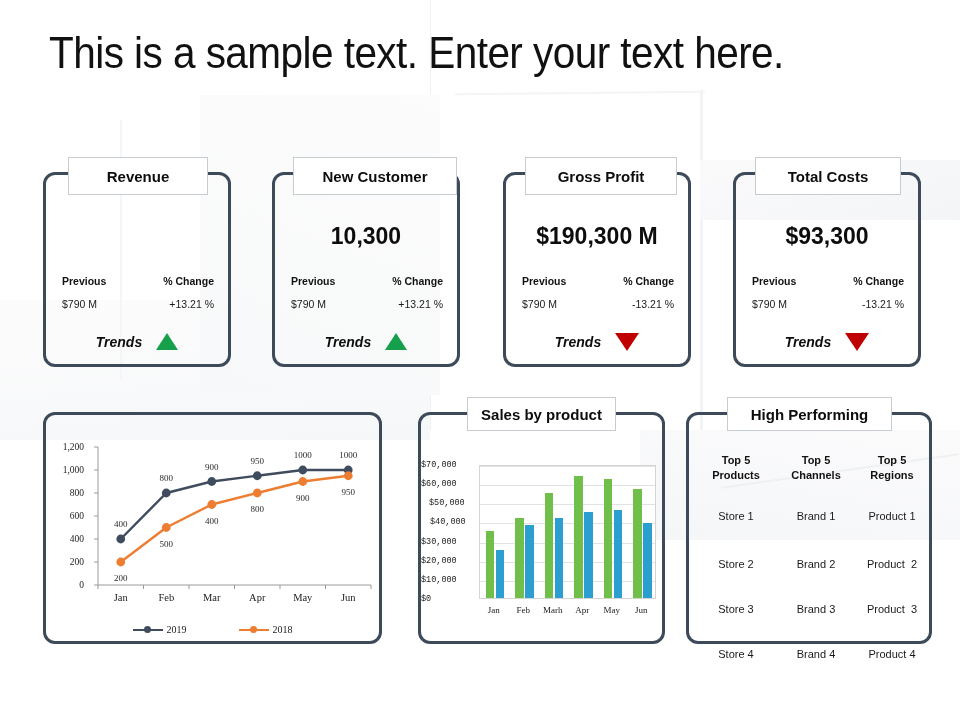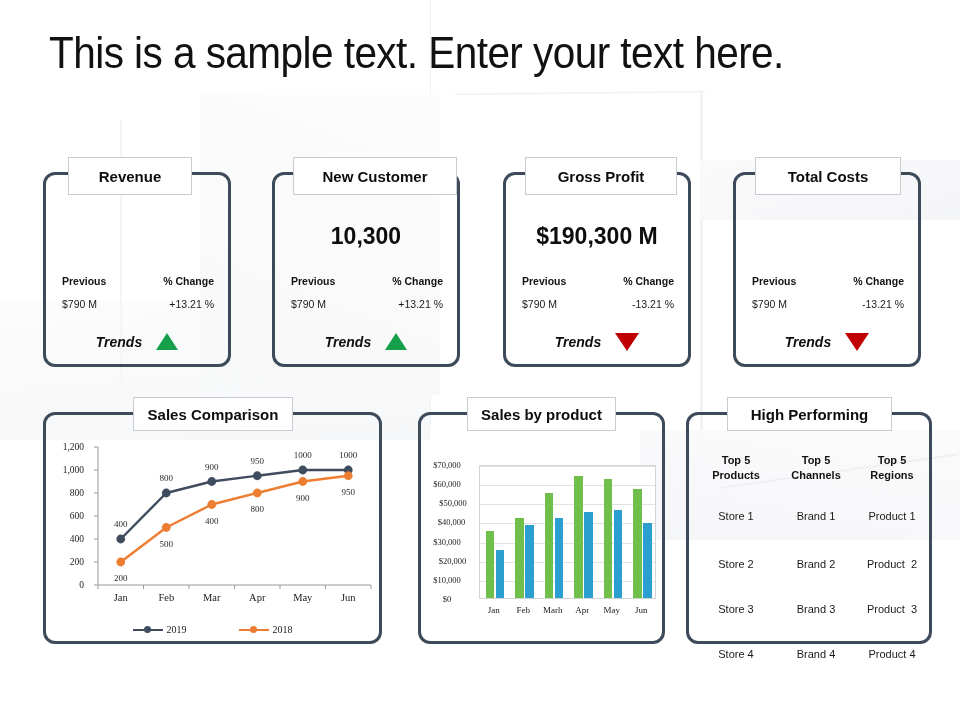--- a/index.html
+++ b/index.html
@@ -128,22 +128,22 @@
   .lc-leg-item { display: flex; align-items: center; gap: 4px; }
   .lc-leg-mark { position: relative; width: 30px; height: 10px; }
   .lc-leg-mark i { position: absolute; left: 0; top: 4px; width: 30px; height: 2.5px; display: block; }
   .lc-leg-mark b { position: absolute; left: 11px; top: 1.5px; width: 7px; height: 7px;
                    border-radius: 50%; display: block; }
   .lc-leg-text { font-size: 10px; color: #222; font-family: "Liberation Serif", serif; }
 
   
   #bar-chart { position: absolute; inset: 0; }
   .bc-ylab {
-    position: absolute; transform: translateY(-50%); text-align: center;
-    font-size: 8.5px; color: #222; font-family: Liberation Serif, serif;
+    position: absolute; transform: translateY(-50%); text-align: left;
+    font-size: 8.5px; color: #222; font-family: Liberation Mono, monospace;
     white-space: nowrap;
   }
   .bc-xlab {
     position: absolute; transform: translateX(-50%);
     font-size: 9px; color: #222; font-family: "Liberation Serif", serif;
   }
   .bc-plot {
     position: absolute; border: 1px solid #d4d4d4; background: #ffffff;
   }
   .bc-grid { position: absolute; left: 0; right: 0; height: 1px; background: #e2e2e2; }
@@ -189,21 +189,21 @@
         </div>
         <div class="kpi-row kpi-row-val">
           <span>$790 M</span>
           <span>+13.21 %</span>
         </div>
         <div class="kpi-trend">
           <span class="kpi-trend-label">Trends</span>
           <span class="tri-up"></span>
         </div>
       </div>
-      <div class="panel-tab kpi-tab" style="left: 68px; width: 124px;">Revenue</div>
+      <div class="panel-tab kpi-tab" style="left: 68px; width: 140px;">Revenue</div>
       <div class="panel kpi" style="left: 272px;">
         <div class="kpi-value">10,300</div>
         <div class="kpi-row kpi-row-head">
           <span>Previous</span>
           <span>% Change</span>
         </div>
         <div class="kpi-row kpi-row-val">
           <span>$790 M</span>
           <span>+13.21 %</span>
         </div>
@@ -223,20 +223,21 @@
           <span>$790 M</span>
           <span>-13.21 %</span>
         </div>
         <div class="kpi-trend">
           <span class="kpi-trend-label">Trends</span>
           <span class="tri-down"></span>
         </div>
       </div>
       <div class="panel-tab kpi-tab" style="left: 525px; width: 152px;">Gross Profit</div>
       <div class="panel kpi" style="left: 733px;">
+        <div class="kpi-value">$93,300</div>
         <div class="kpi-row kpi-row-head">
           <span>Previous</span>
           <span>% Change</span>
         </div>
         <div class="kpi-row kpi-row-val">
           <span>$790 M</span>
           <span>-13.21 %</span>
         </div>
         <div class="kpi-trend">
           <span class="kpi-trend-label">Trends</span>
@@ -316,21 +317,20 @@
           <div class="lc-leg-item">
             <span class="lc-leg-mark">
               <i style="background: rgb(237, 125, 49);"></i>
               <b style="background: rgb(237, 125, 49);"></b>
             </span>
             <span class="lc-leg-text">2018</span>
           </div>
         </div>
       </div>
   </div>
-  <div class="panel-tab bot-tab" id="tab-line">Sales Comparison</div>
 
   <div class="panel bot" id="panel-bar">
     <div id="bar-chart">
         <div class="bc-plot" style="left: 58px; top: 50px; width: 177px; height: 134px;">
           <div class="bc-grid" style="top: 114.857px;"></div>
           <div class="bc-grid" style="top: 95.7143px;"></div>
           <div class="bc-grid" style="top: 76.5714px;"></div>
           <div class="bc-grid" style="top: 57.4286px;"></div>
           <div class="bc-grid" style="top: 38.2857px;"></div>
           <div class="bc-grid" style="top: 19.1429px;"></div>

